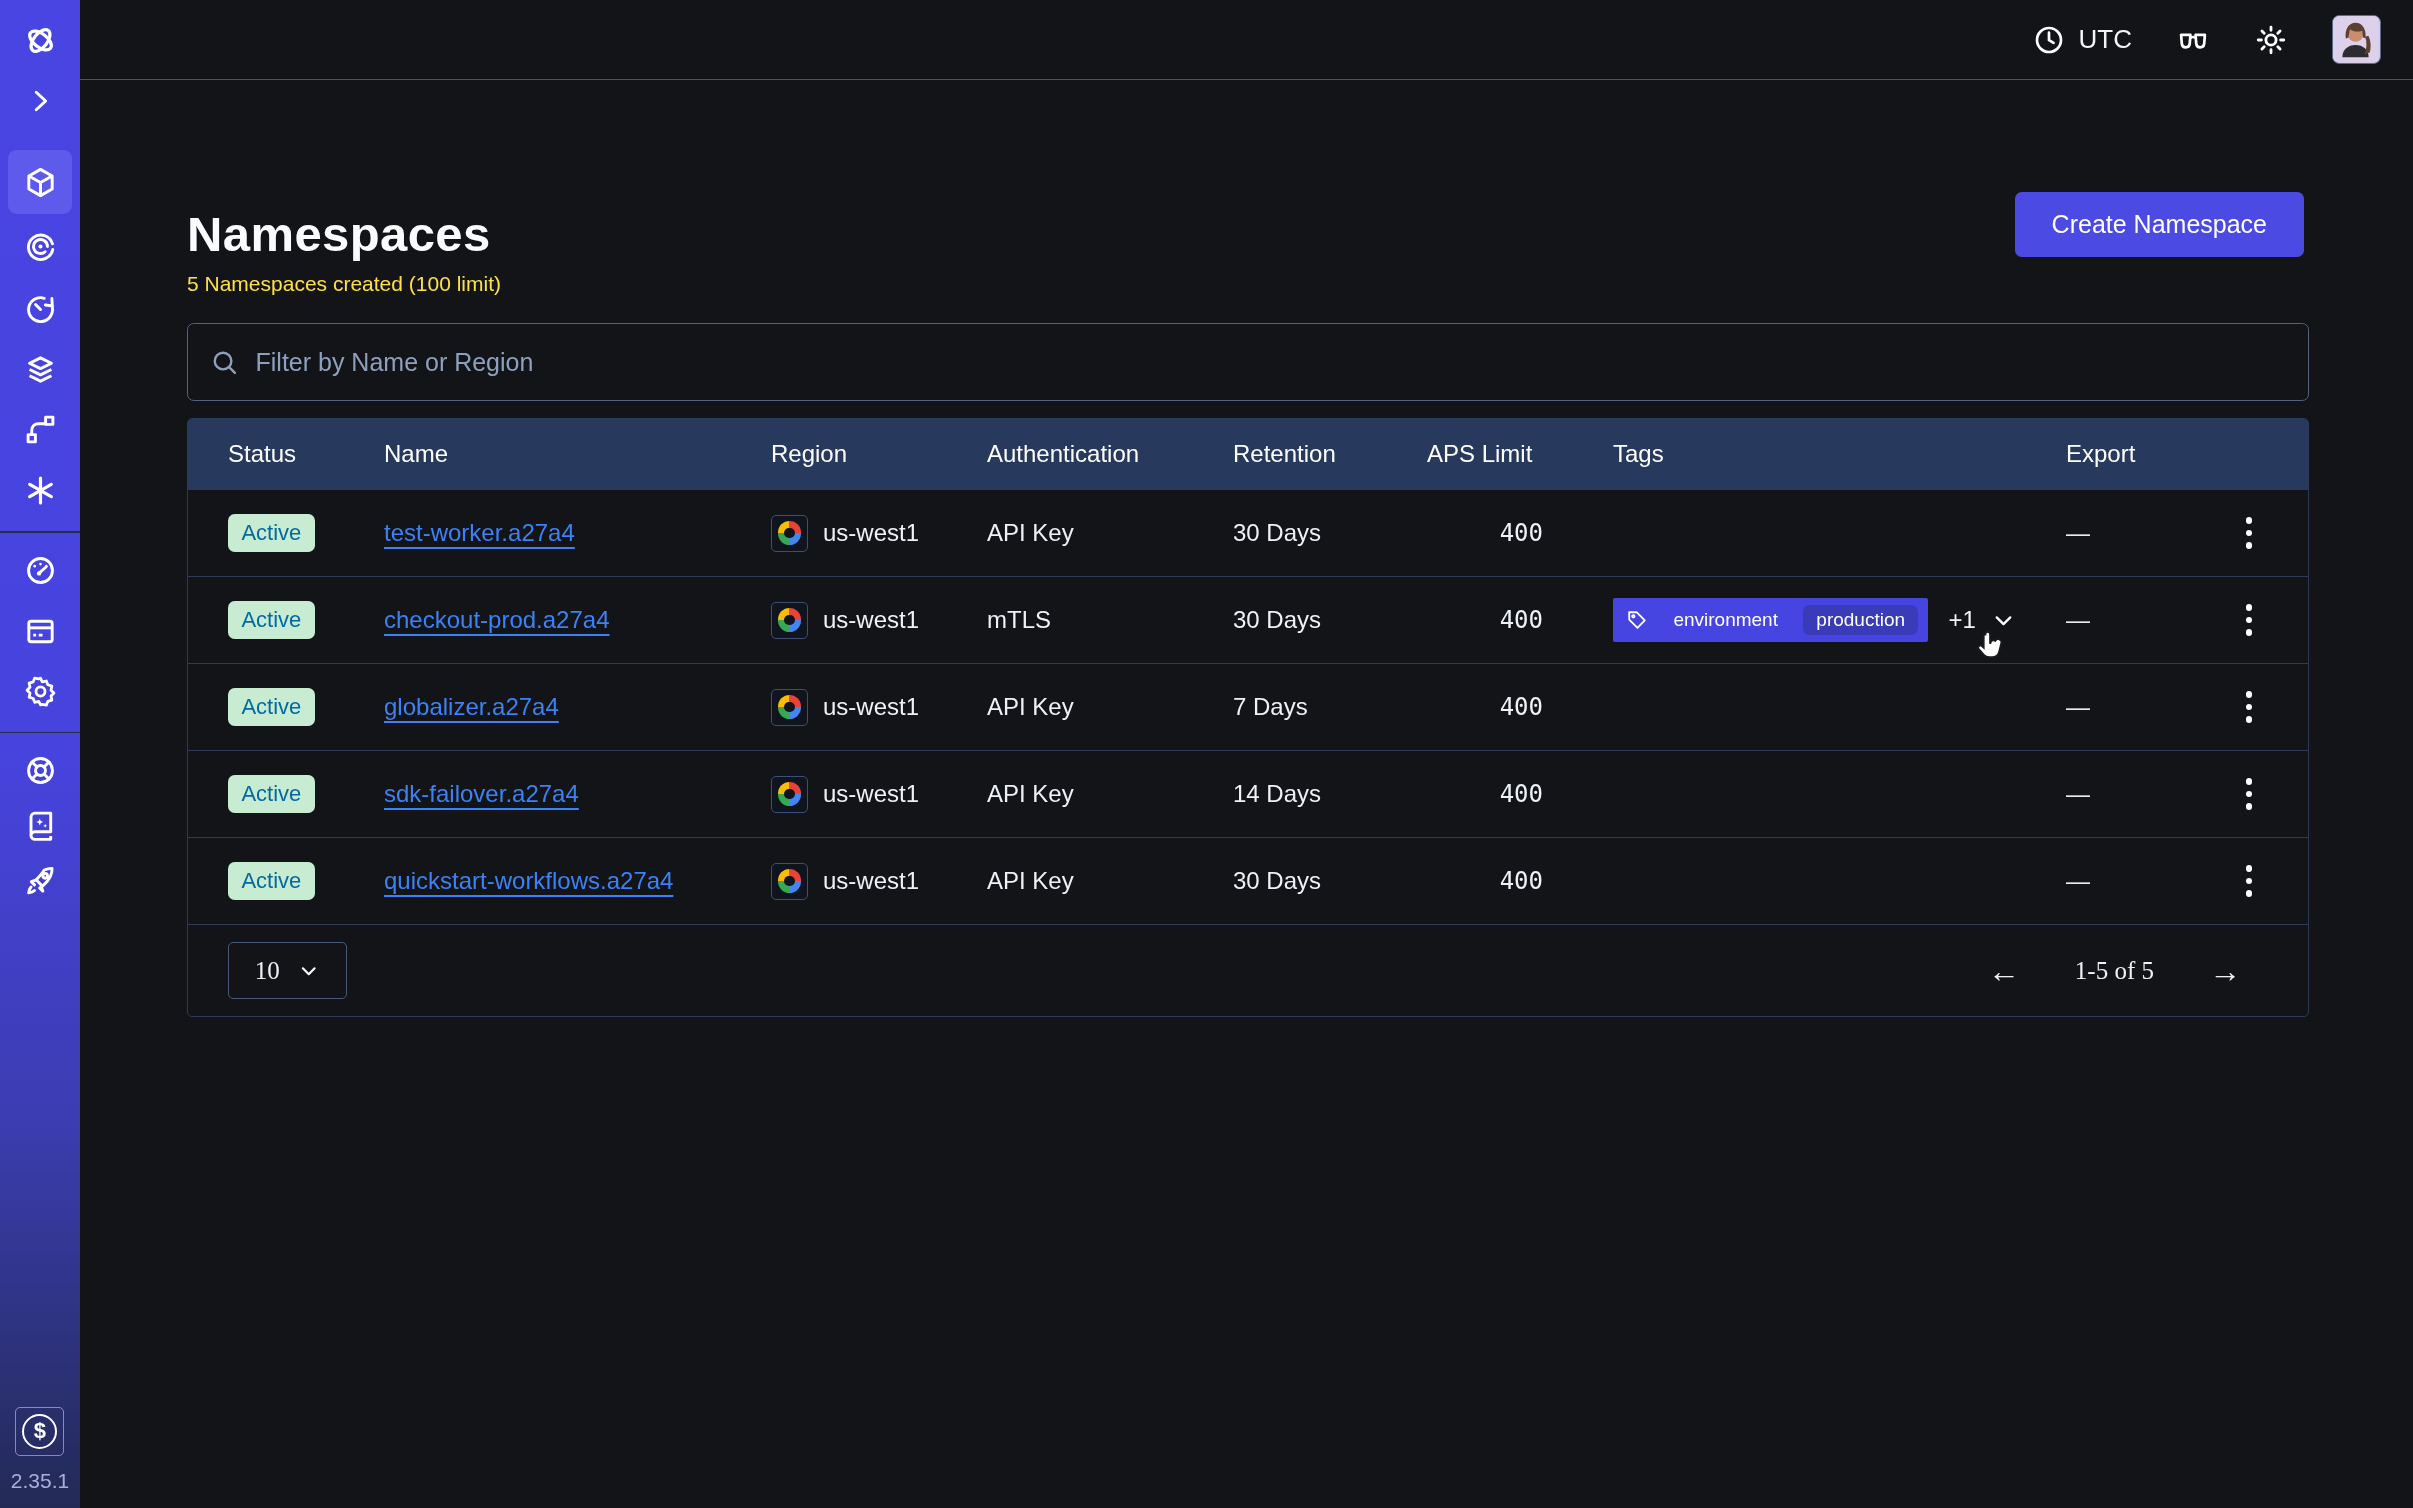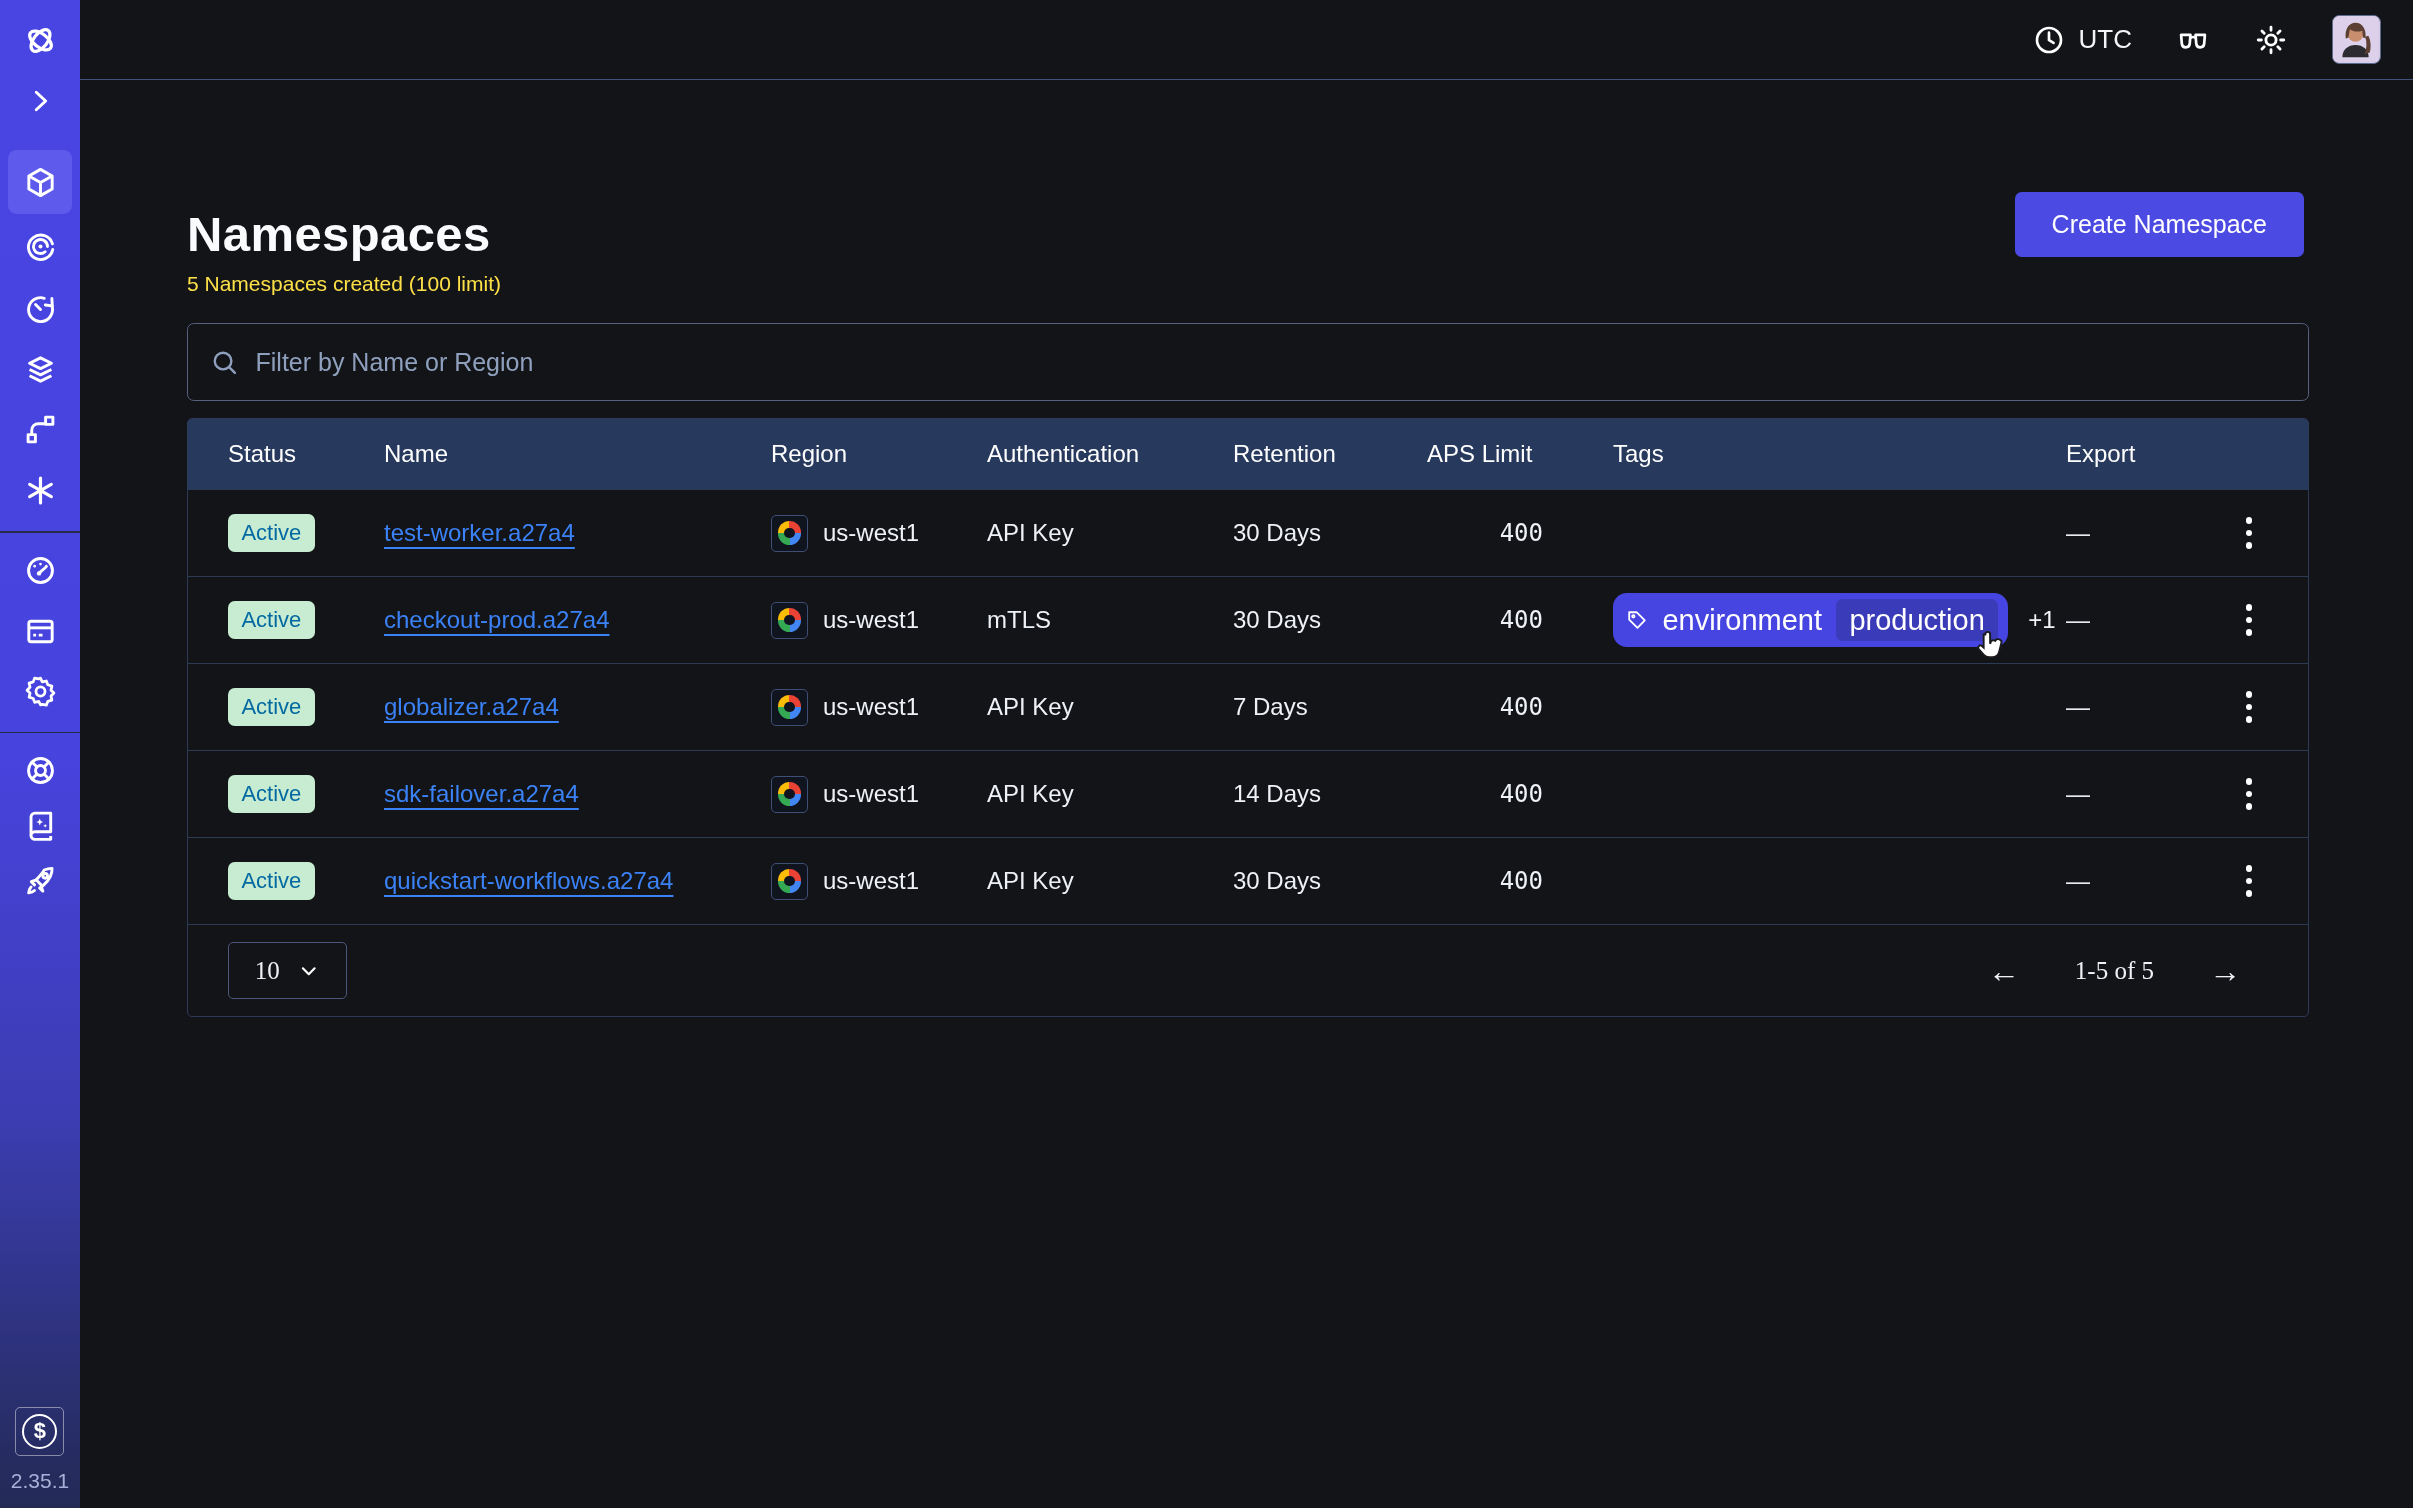--- a/index.html
+++ b/index.html
@@ -98,22 +98,22 @@
   .nmlink { color:#3b82f6; text-decoration:underline; text-underline-offset:5.9px; text-decoration-thickness:1.7px; cursor:pointer; }
   .gcpbox {
     width:37px; height:37px; border:1.7px solid #3f4e74; border-radius:5px; background:#10141f;
     display:flex; align-items:center; justify-content:center; margin-right:15px; flex:none;
   }
   .gcp { width:23.5px; height:23.5px; border-radius:50%; position:relative;
     background:conic-gradient(#ea4335 0 90deg,#4285f4 90deg 180deg,#34a853 180deg 270deg,#fbbc05 270deg 360deg);
   }
   .gcp::after { content:""; position:absolute; inset:6.7px; border-radius:50%; background:#10141f; }
   .chip {
-    display:inline-flex; align-items:center; gap:14px; background:#4745e2;
-    border-radius:14px; padding:6.7px 10px 6.7px 13.4px; font-size:29px; color:#fff; cursor:pointer;
+    display:inline-flex; align-items:center; gap:25px; background:#4745e2;
+    border-radius:2px; padding:6.7px 10px 6.7px 13.4px; font-size:19px; color:#fff; cursor:pointer;
   }
   .chip .pill { background:#3a3bb8; border-radius:6.7px; padding:4.2px 13.4px; }
   .more { margin-left:20px; font-size:24px; color:#f2f4f8; }
   .tagchev { margin-left:15px; cursor:pointer; }
   .dash { color:#e8eaf0; }
   .kebab { display:flex; flex-direction:column; gap:5.9px; margin:0 auto; cursor:pointer; padding:8.4px; }
   .kebab i { width:6.7px; height:6.7px; border-radius:50%; background:#fff; }
 
   
   .pag {

